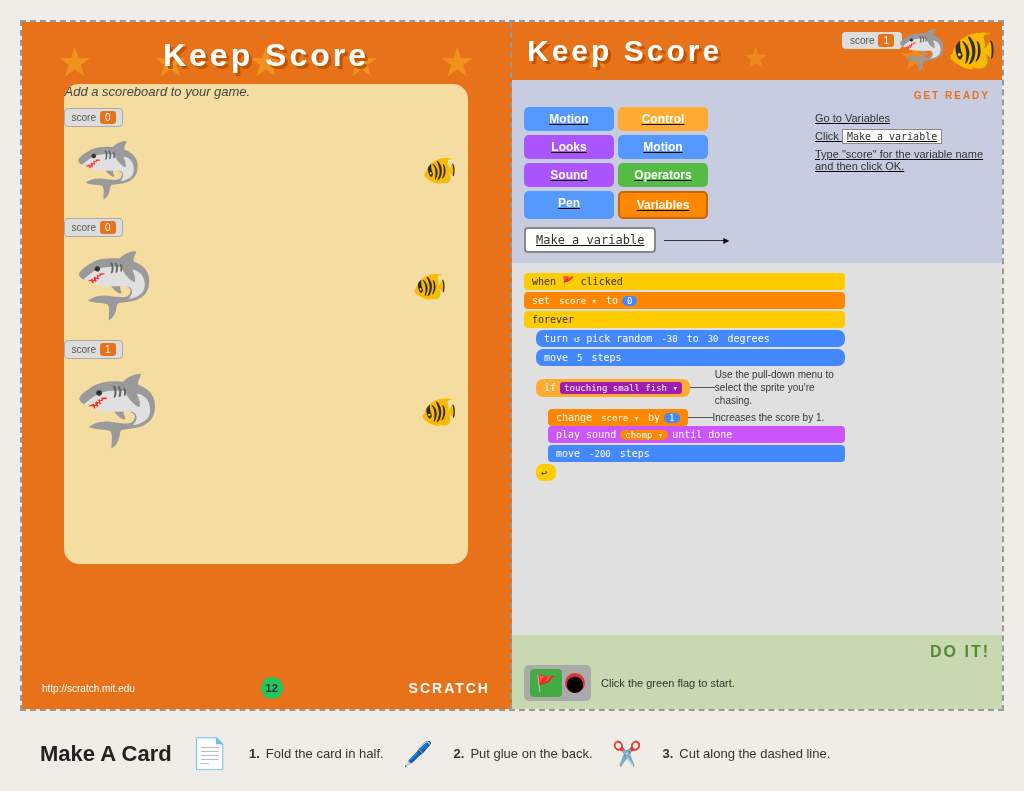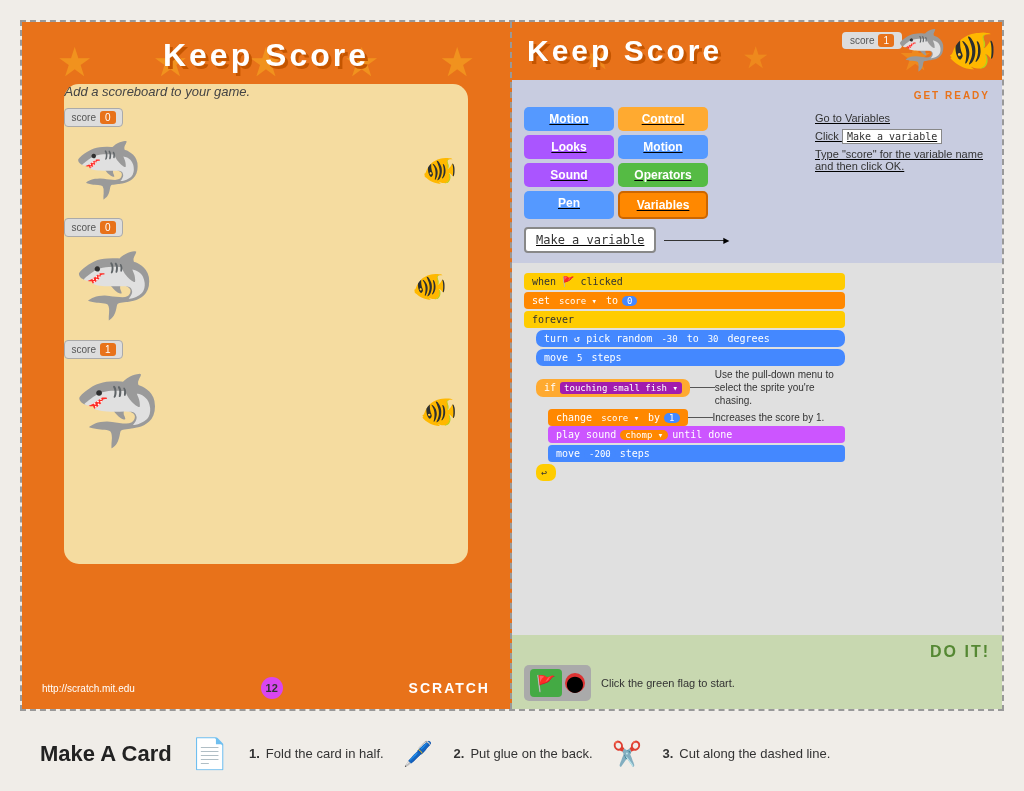--- a/index.html
+++ b/index.html
@@ -427,21 +427,21 @@
       justify-content: space-between;
       padding: 0 20px;
     }
 
     .footer-url {
       font-size: 10px;
       color: #fff;
     }
 
     .footer-num {
-      background: #d946ef;
+      background: #22c55e;
       border-radius: 50%;
       width: 22px;
       height: 22px;
       display: flex;
       align-items: center;
       justify-content: center;
       font-size: 11px;
       font-weight: bold;
       color: #333;
     }

